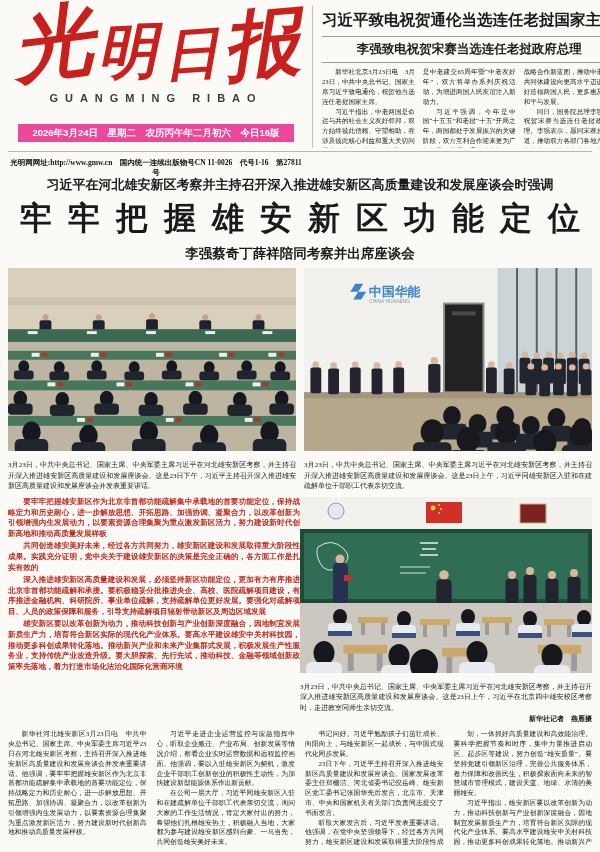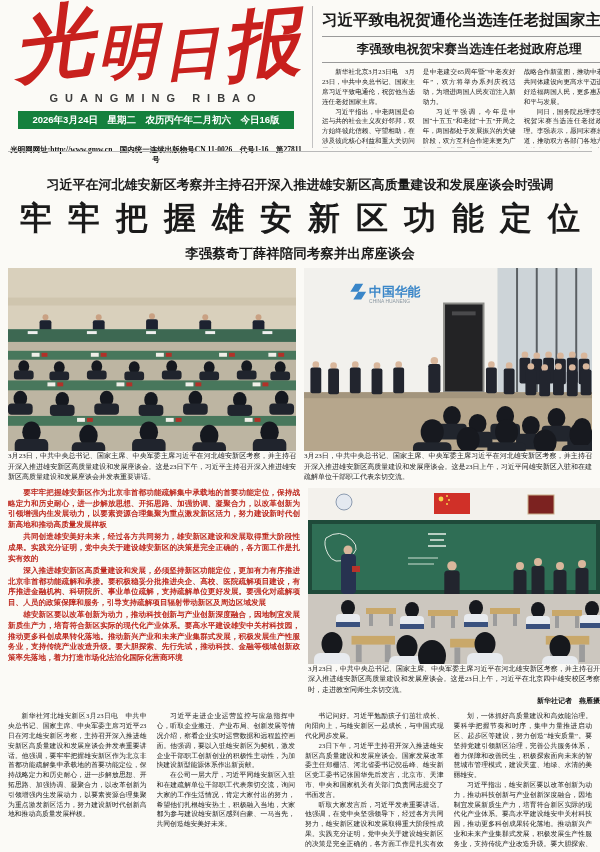--- a/index.html
+++ b/index.html
@@ -11,22 +11,22 @@
   .mast-left{width:296px;flex:none;display:flex;flex-direction:column;}
   .brand{height:88px;display:flex;align-items:flex-end;justify-content:center;}
   .brand span{font-family:"DejaVu Serif",serif;font-style:italic;font-weight:bold;
               color:#c8201d;line-height:.9;display:inline-block;}
   .brand span:nth-child(1){font-size:80px;transform:rotate(-7deg);}
   .brand span:nth-child(2){font-size:60px;transform:rotate(-2deg);margin-left:4px;}
   .brand span:nth-child(3){font-size:56px;transform:rotate(-4deg);margin-left:6px;}
   .brand span:nth-child(4){font-size:76px;transform:rotate(-5deg);margin-left:4px;}
   .romanized{text-align:center;font-family:"Liberation Sans",sans-serif;font-weight:bold;
              font-size:11px;letter-spacing:7px;color:#3c3c3c;margin-top:14px;}
-  .datebar{background:#15803d;color:#fff;font-family:"Liberation Sans",sans-serif;
-           font-weight:bold;font-size:9.5px;text-align:center;padding:2.5px 0;margin:7px 10px 0;}
+  .datebar{background:#ec4899;color:#fff;font-family:"Liberation Sans",sans-serif;
+           font-weight:bold;font-size:9.5px;text-align:center;padding:2.5px 0;margin:20px 10px 0;}
   .infoline{font-size:7.5px;text-align:center;margin-top:16px;color:#111;font-weight:bold;}
   .mast-right{flex:1;margin-left:8px;border-left:1px solid #c2c2c2;padding-left:9px;
               display:flex;flex-direction:column;}
   .tr-h1{font-family:"Liberation Sans",sans-serif;font-weight:bold;font-size:15.5px;
          text-align:center;white-space:nowrap;overflow:hidden;padding:4px 0 5px;}
   .tr-h2{font-family:"Liberation Sans",sans-serif;font-weight:bold;font-size:12.5px;
          text-align:center;border-top:1px solid #9a9a9a;padding:4px 0;}
   .tr-cols{border-top:1px solid #9a9a9a;padding-top:4px;column-count:3;column-gap:8px;
            font-size:6.6px;line-height:1.5;text-align:justify;flex:1;overflow:hidden;}
   .tr-cols p,.hl p,.bcol p{margin:0;text-indent:2em;}
@@ -35,24 +35,24 @@
   .lead{flex:none;text-align:center;font-family:"Liberation Sans",sans-serif;}
   .kicker{font-size:13px;font-weight:bold;white-space:nowrap;overflow:hidden;margin-top:22px;}
   .hl1{font-size:32px;font-weight:900;white-space:nowrap;letter-spacing:16px;margin-right:-16px;
        overflow:hidden;margin-top:3px;}
   .hl2{font-size:26px;font-weight:900;white-space:nowrap;letter-spacing:1.5px;overflow:hidden;margin-top:2px;}
   .subhead{font-size:13.5px;font-weight:bold;margin:4px 0 5px;}
   
   .photo-row{display:flex;gap:8px;flex:none;}
   .pcell{flex:1;min-width:0;}
   .photo{display:block;width:100%;}
-  .caption{font-size:7px;line-height:1.5;text-align:justify;margin-top:0;}
+  .caption{font-size:7px;line-height:1.5;text-align:justify;margin-top:9px;}
   .credit{font-size:7px;font-weight:bold;text-align:right;margin-top:1px;}
   
-  .mid-row{display:flex;gap:8px;margin-top:5px;flex:none;}
+  .mid-row{display:flex;gap:0;margin-top:5px;flex:none;}
   .hl{width:292px;flex:none;color:#bf2c22;font-weight:bold;font-size:7.6px;line-height:10.6px;
       text-align:justify;height:208px;overflow:hidden;}
   .hl p{margin:0 0 2px;}
   .classroom-cell{width:292px;flex:none;}
   
   .body-cols{display:flex;gap:10px;margin-top:5px;flex:1;overflow:hidden;}
   .bcol{flex:1;min-width:0;font-size:6.8px;line-height:9.8px;text-align:justify;overflow:hidden;}
 </style>
 </head>
 <body>

